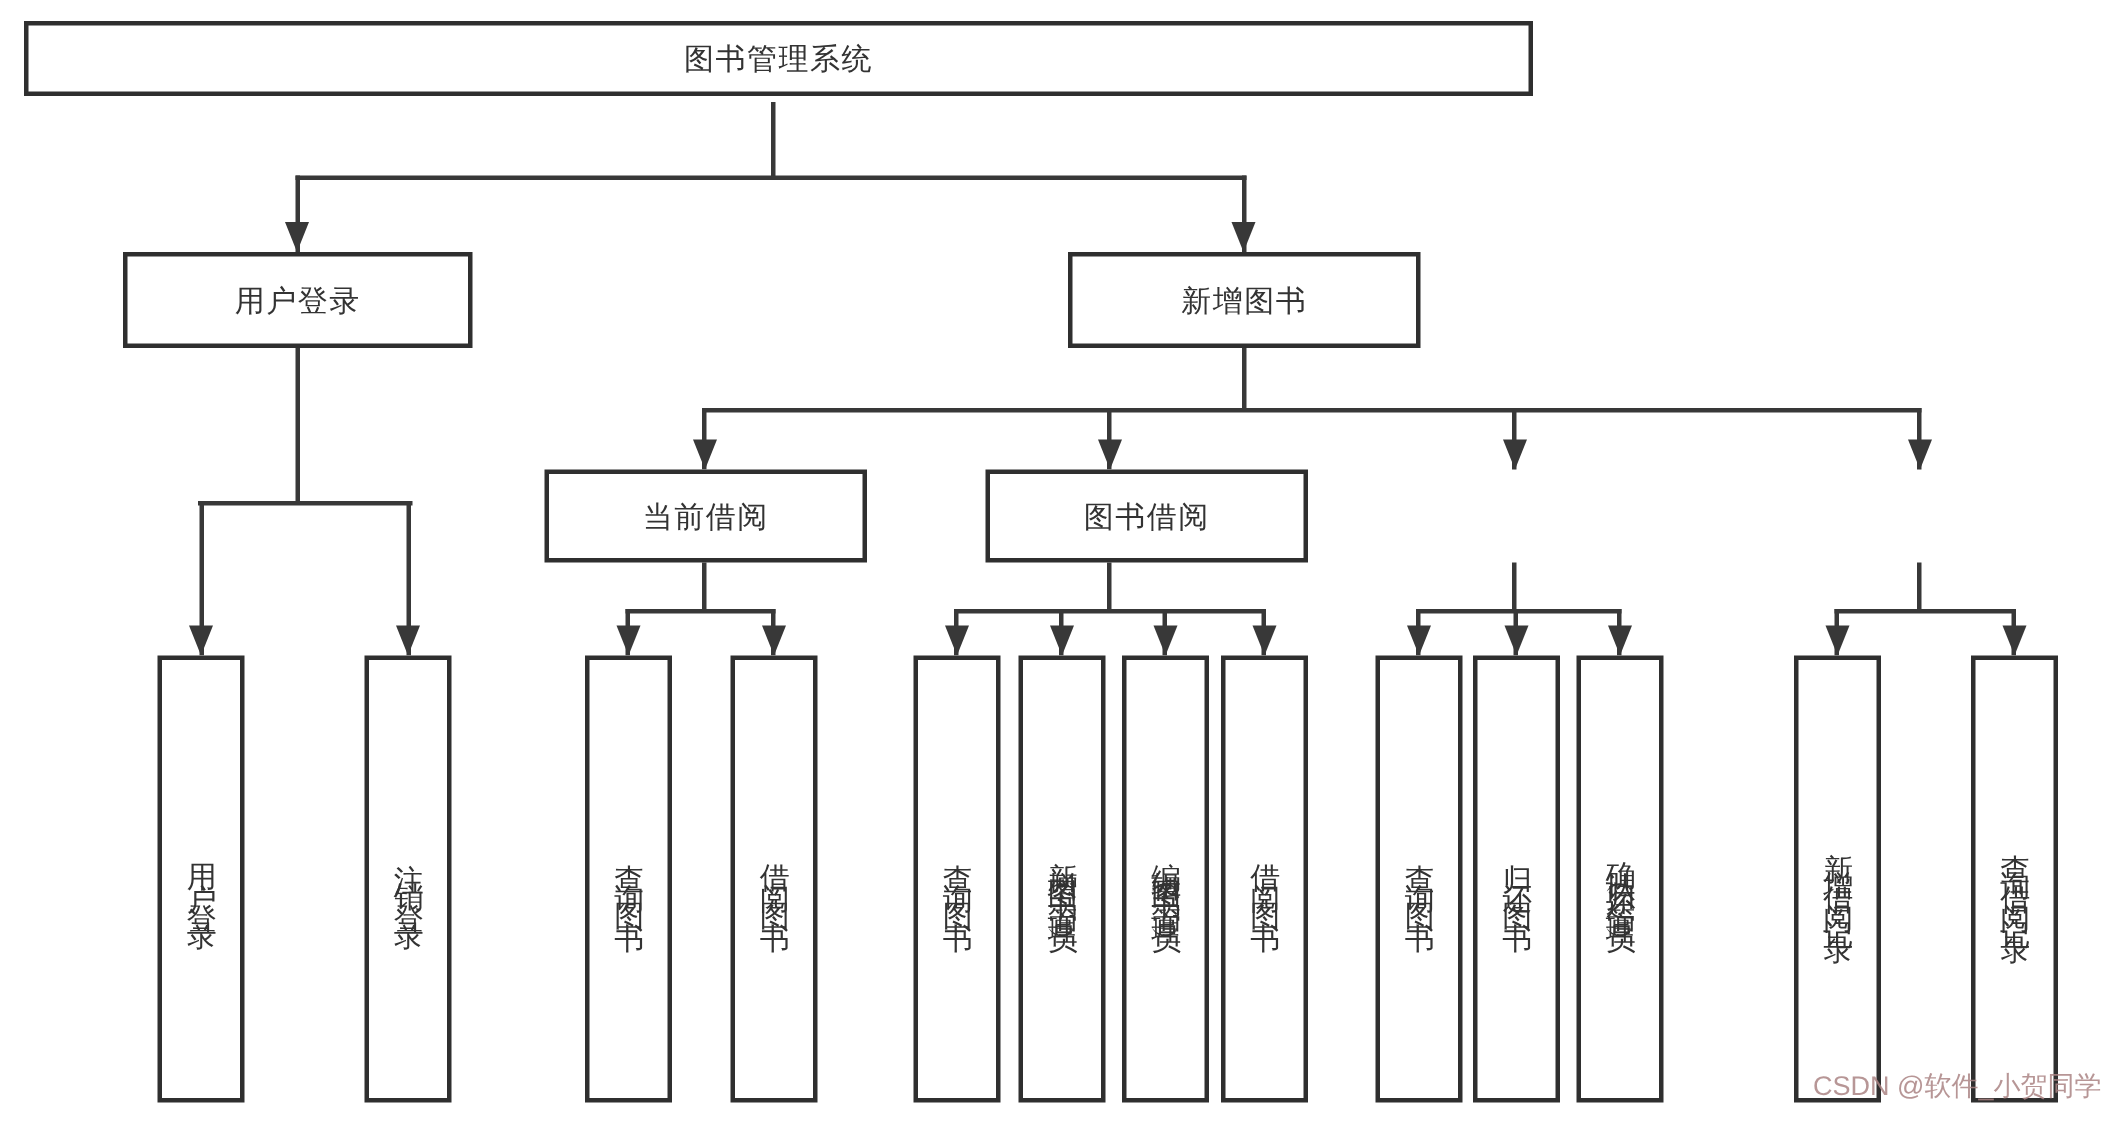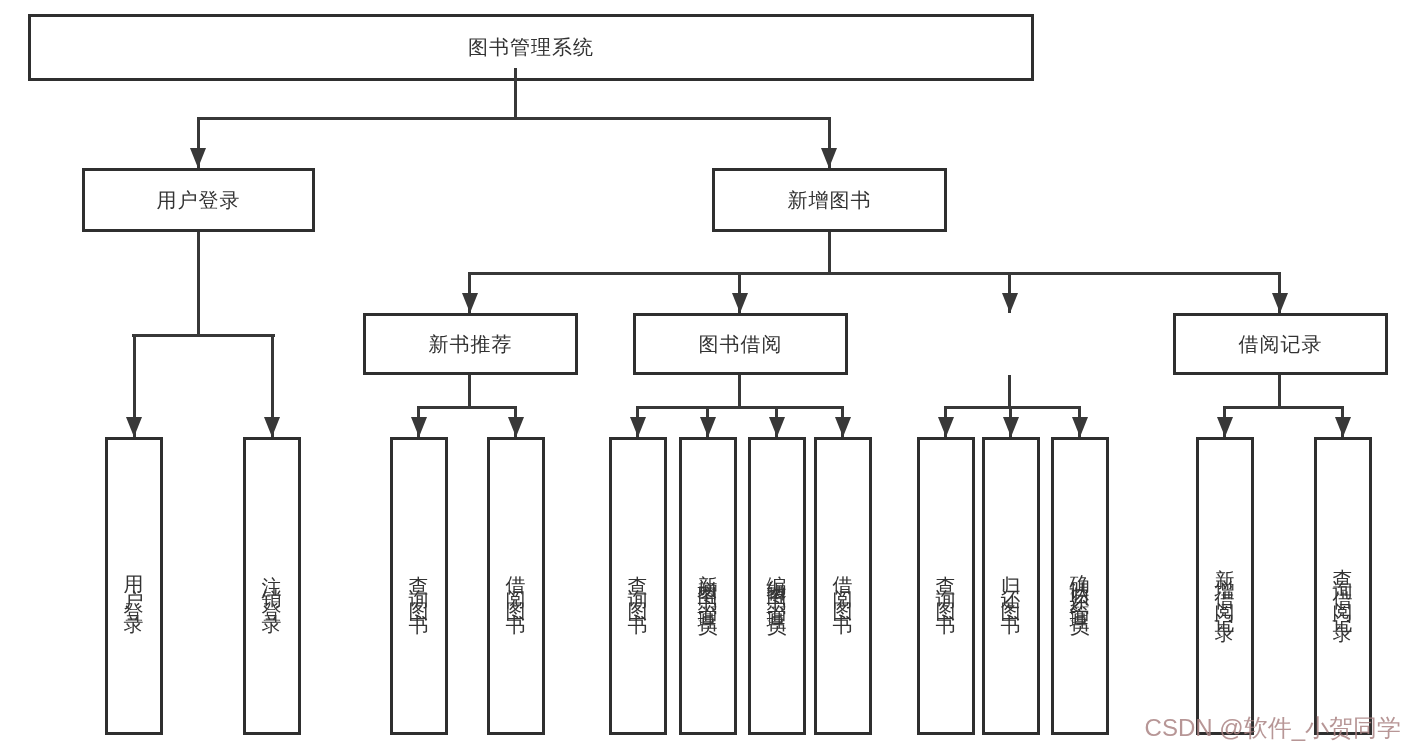--- a/index.html
+++ b/index.html
@@ -21,29 +21,29 @@
   .vlabel.mid   { letter-spacing:11px; }
   .vline { position:absolute; width:3px; background:#383838; }
   .hline { position:absolute; height:3px; background:#383838; }
   .arrow {
     position:absolute; width:0; height:0;
     border-left:8px solid transparent; border-right:8px solid transparent;
     border-top:20px solid #383838;
   }
   #watermark {
     position:absolute; top:712px; right:4px; z-index:9;
-    font-size:24px; color:rgba(170,132,132,0.85); white-space:nowrap;margin-left:48px;
+    font-size:18px; color:rgba(170,132,132,0.85); white-space:nowrap;margin-left:48px;
   }
 </style>
 </head>
 <body>
 
 <div id="canvas">
 
-  <div class="box" style="left:28px; top:14px; width:1006px; height:67px;">
+  <div class="box" style="left:16px; top:14px; width:1006px; height:50px;">
     <span class="hlabel">图书管理系统</span>
   </div>
 
   <div class="vline" style="left:514px; top:68px;  height:50px;"></div>
   <div class="hline" style="left:197px; top:117px; width:634px;"></div>
   <div class="vline" style="left:197px; top:117px; height:51px;"></div>
   <div class="vline" style="left:828px; top:117px; height:51px;"></div>
   <div class="arrow" style="left:190px; top:148px;"></div>
   <div class="arrow" style="left:821px; top:148px;"></div>
 
@@ -66,27 +66,24 @@
   <div class="vline" style="left:468px;  top:272px; height:41px;"></div>
   <div class="vline" style="left:738px;  top:272px; height:41px;"></div>
   <div class="vline" style="left:1008px; top:272px; height:41px;"></div>
   <div class="vline" style="left:1278px; top:272px; height:41px;"></div>
   <div class="arrow" style="left:462px;  top:293px;"></div>
   <div class="arrow" style="left:732px;  top:293px;"></div>
   <div class="arrow" style="left:1002px; top:293px;"></div>
   <div class="arrow" style="left:1272px; top:293px;"></div>
 
   <div class="box" style="left:363px;  top:313px; width:215px; height:62px;">
-    <span class="hlabel">新书推荐</span>
+    <span class="hlabel">当前借阅</span>
   </div>
-  <div class="box" style="left:633px;  top:313px; width:215px; height:62px;">
+  <div class="box" style="left:657px;  top:313px; width:215px; height:62px;">
     <span class="hlabel">图书借阅</span>
-  </div>
-  <div class="box" style="left:1173px; top:313px; width:215px; height:62px;">
-    <span class="hlabel">借阅记录</span>
   </div>
 
   <div class="vline" style="left:468px; top:375px; height:33px;"></div>
   <div class="hline" style="left:417px; top:406px; width:100px;"></div>
   <div class="vline" style="left:417px; top:406px; height:31px;"></div>
   <div class="vline" style="left:514px; top:406px; height:31px;"></div>
   <div class="arrow" style="left:411px; top:417px;"></div>
   <div class="arrow" style="left:508px; top:417px;"></div>
 
   <div class="vline" style="left:738px; top:375px; height:33px;"></div>

